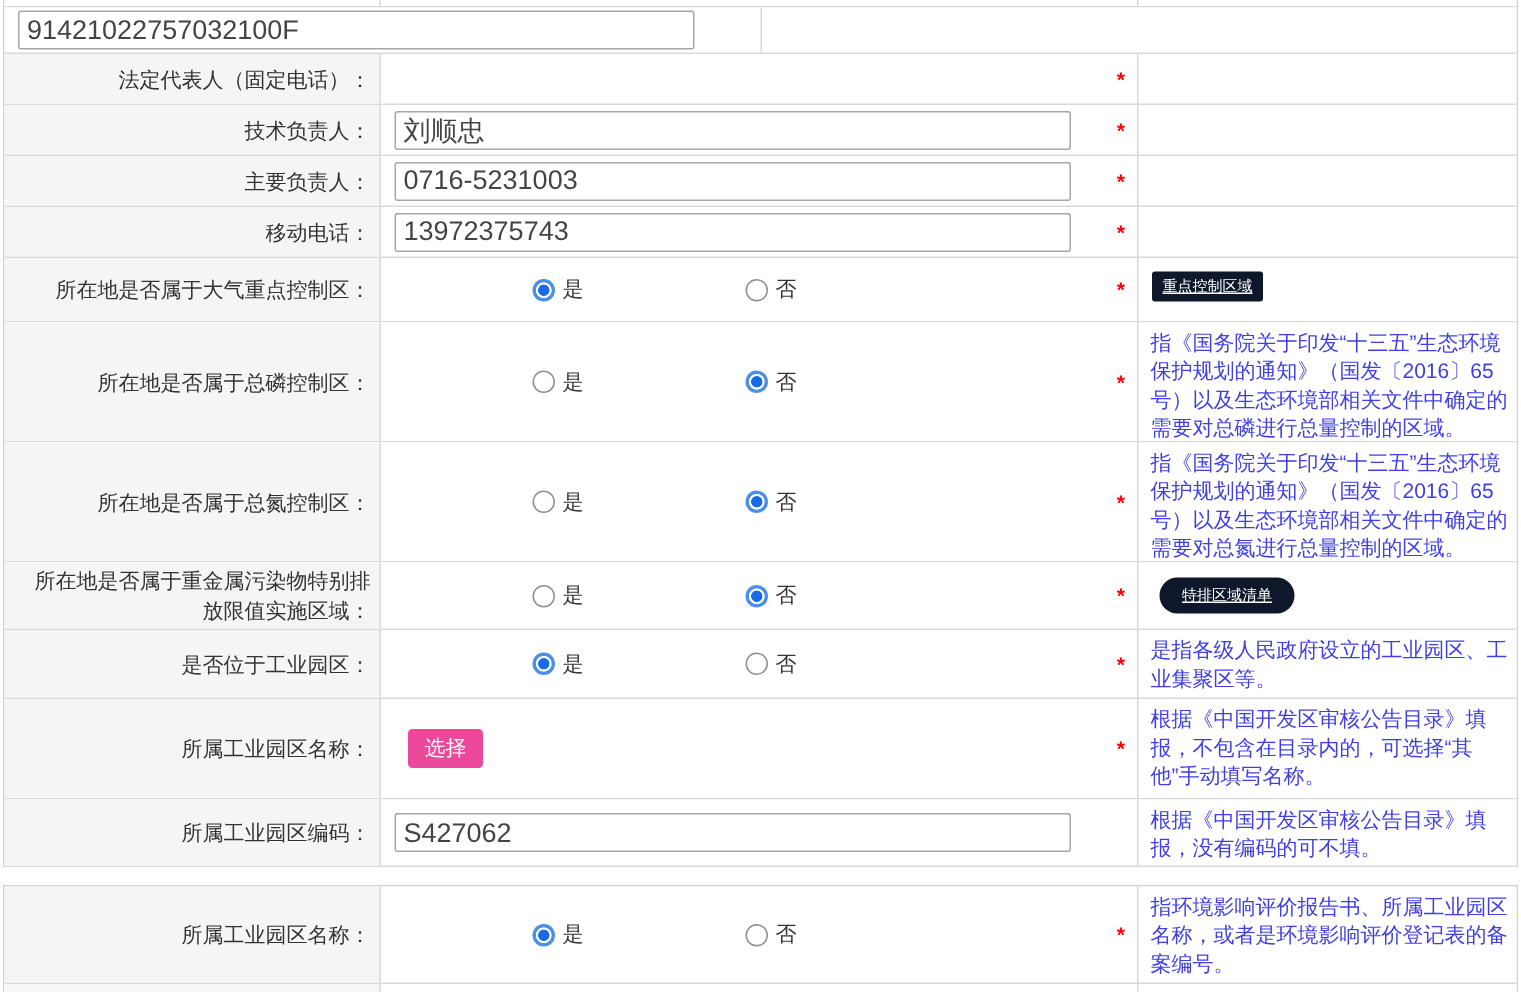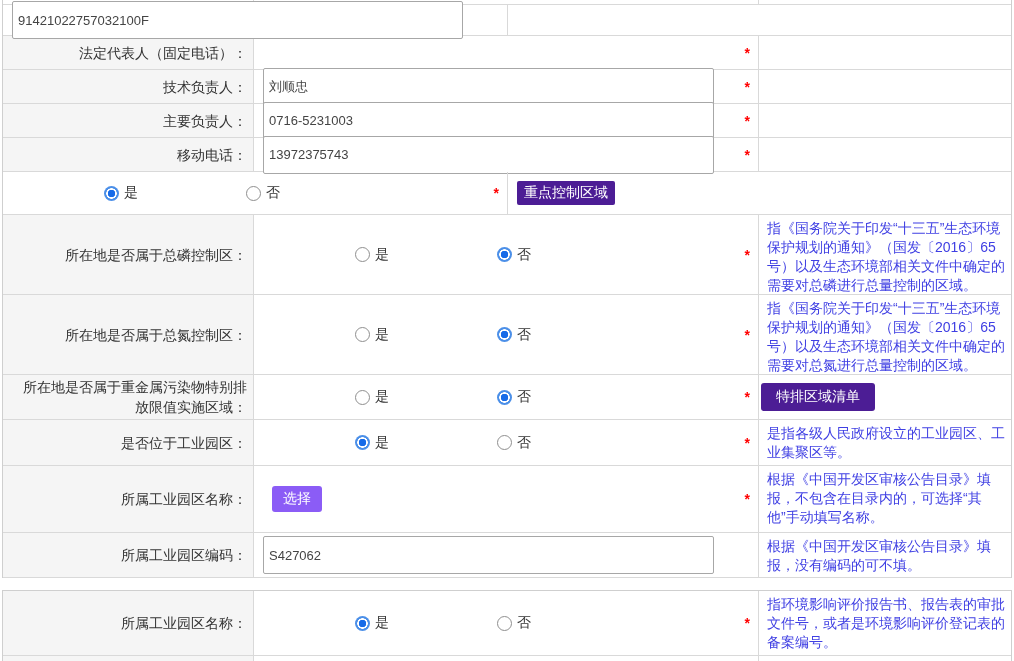--- a/index.html
+++ b/index.html
@@ -12,40 +12,40 @@
   .row{display:flex;border-bottom:1px solid #d9d9d9;box-sizing:border-box;background:#fff;}
   .row.sliver{border-bottom:1px solid #d9d9d9;}
   .row.sliver-b{border-bottom:none;}
   .cell{box-sizing:border-box;}
   .label{width:251px;background:#f5f5f5;border-right:1px solid #d9d9d9;
          display:flex;align-items:center;justify-content:flex-end;text-align:right;
          padding:0 6px 0 14px;font-size:14px;color:#333;line-height:20px;}
   .mid{width:505px;border-right:1px solid #d9d9d9;display:flex;align-items:center;
        position:relative;padding-left:9px;}
   .help{flex:1;font-size:14px;color:#3f3fe3;line-height:19px;padding:4px 6px 2px 8px;box-sizing:border-box;}
-  .text-input{height:38px;width:451px;border:1px solid #a7a7a7;border-radius:2px;
+  .text-input{height:26px;width:451px;border:1px solid #a7a7a7;border-radius:2px;
               font-family:"Liberation Sans","DejaVu Sans",sans-serif;
-              font-size:13px;color:#444;padding:0 5px;box-sizing:border-box;background:#fff;}
+              font-size:18px;color:#444;padding:0 5px;box-sizing:border-box;background:#fff;}
   .text-input.short{width:378px;}
   .star{position:absolute;right:8px;top:50%;transform:translateY(-50%);
         color:#ff0000;font-weight:bold;font-size:14px;}
   .radio-opt{display:inline-flex;align-items:center;}
   .radio-opt.first{margin-left:92px;}
   .radio-opt.second{margin-left:108px;}
   .radio{width:15px;height:15px;border:1px solid #8f8f8f;border-radius:50%;
          background:#fff;box-sizing:border-box;display:inline-block;}
   .radio.checked{border:none;
       background:radial-gradient(circle,#176be8 0 3.5px,#ffffff 4px 5px,#4b8fe8 5.5px 100%);}
   .radio-text{font-size:14px;color:#333;margin-left:5px;}
   .btn{border:none;cursor:pointer;color:#fff;
        font-family:"Liberation Sans","DejaVu Sans",sans-serif;}
-  .btn-light{background:#4c1d95;font-size:14px;border-radius:2px;}
+  .btn-light{background:#0f172a;font-size:10px;border-radius:2px;text-decoration:underline;}
   .btn-zone{margin:5px 0 0 1px;padding:3px 7px;align-self:flex-start;}
-  .btn-list{margin-left:2px;padding:5px 15px;border-radius:3px;}
-  .btn-primary{background:#8b5cf6;font-size:14px;padding:4px 11px;border-radius:3px;margin-left:9px;}
+  .btn-list{margin-left:14px;padding:5px 15px;border-radius:13px;}
+  .btn-primary{background:#ec4899;font-size:14px;padding:4px 11px;border-radius:3px;margin-left:9px;}
   .help-flex{display:flex;align-items:center;padding:0 0 0 0;}
   .vline{border-right:1px solid #d9d9d9;box-sizing:border-box;}
 </style>
 </head>
 <body>
 
 <div class="wrap">
   <div class="tbl">
 
     <div class="row sliver" style="height:5px">
@@ -90,20 +90,21 @@
     <div class="row" style="height:34px">
       <div class="cell label">移动电话：</div>
       <div class="cell mid">
         <input class="text-input" value="13972375743" style="">
         <span class="star">*</span>
       </div>
       <div class="cell help"></div>
     </div>
 
     <div class="row" style="height:43px">
+      <div class="cell label">所在地是否属于大气重点控制区：</div>
       <div class="cell mid">
         <span class="radio-opt first">
           <span class="radio checked"></span>
           <span class="radio-text">是</span>
         </span>
         <span class="radio-opt second">
           <span class="radio"></span>
           <span class="radio-text">否</span>
         </span>
         <span class="star">*</span>
@@ -207,21 +208,21 @@
         <span class="radio-opt first">
           <span class="radio checked"></span>
           <span class="radio-text">是</span>
         </span>
         <span class="radio-opt second">
           <span class="radio"></span>
           <span class="radio-text">否</span>
         </span>
         <span class="star">*</span>
       </div>
-      <div class="cell help">指环境影响评价报告书、报告表的审批文件号，或者是环境影响评价登记表的备案编号。</div>
+      <div class="cell help">指环境影响评价报告书、所属工业园区名称，或者是环境影响评价登记表的备案编号。</div>
     </div>
 
     <div class="row sliver-b" style="height:6px">
       <div class="cell vline" style="width:251px;background:#f5f5f5"></div>
       <div class="cell vline" style="width:505px"></div>
       <div class="cell" style="flex:1"></div>
     </div>
   </div>
 </div>
 

